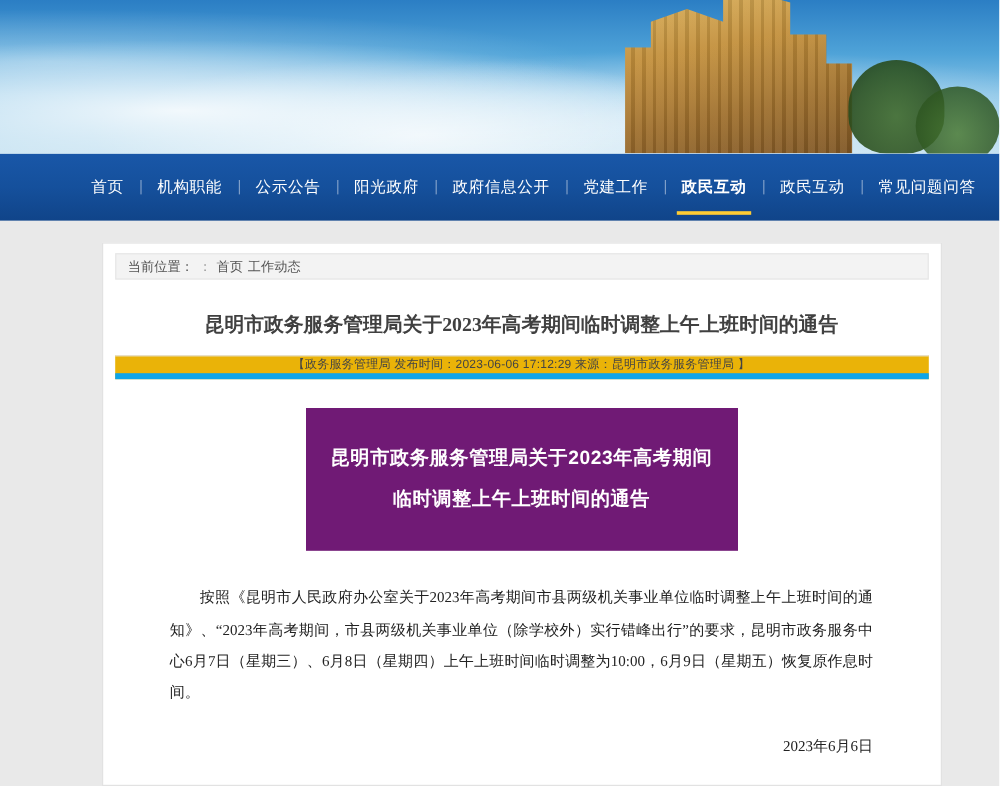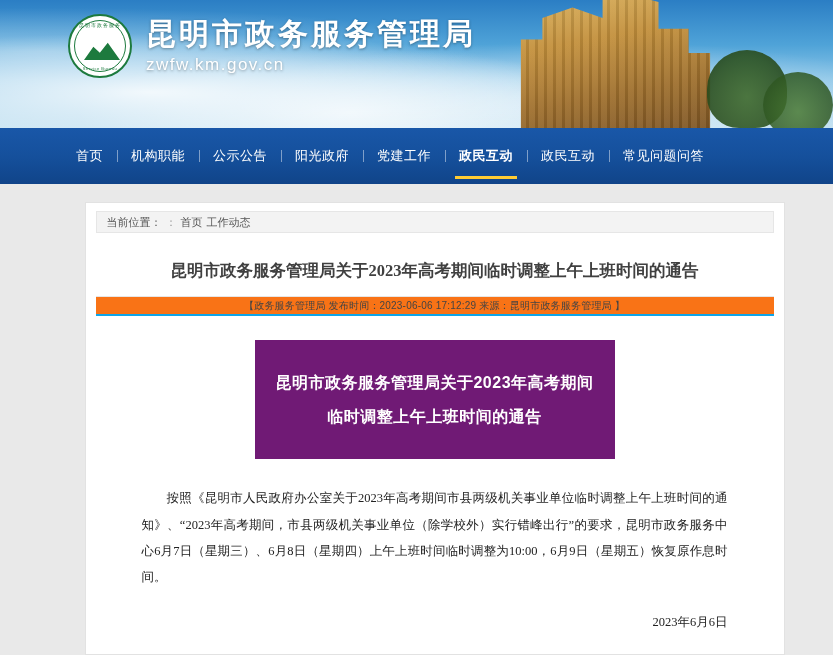--- a/index.html
+++ b/index.html
@@ -205,23 +205,23 @@
     margin: 26px 36px 0 36px;
     text-align: center;
     color: #404040;
     font-size: 16.5px;
     font-weight: bold;
     font-family: "Liberation Serif", serif;
     line-height: 1.4;
   }
   .meta-bar {
     margin: 14px 10px 0 10px;
-    background: #f97316;
+    background: #eab308;
     border-top: 1px solid #e6e6e6;
-    border-bottom: 2px solid #0ea5e9;
+    border-bottom: 5px solid #0ea5e9;
     height: 20px;
     display: flex;
     align-items: center;
     justify-content: center;
     font-size: 10px;
     color: #444;
     letter-spacing: 0.2px;
   }
 
   .blue-banner {
@@ -261,39 +261,28 @@
 
 <div id="page">
 
   <div class="banner">
     <div class="clouds"></div>
     <div class="building"></div>
     <div class="building-shade"></div>
     <div class="tree"></div>
     <div class="tree2"></div>
 
-    <div class="logo-wrap">
-      <div class="seal">
-        <div class="ring"></div>
-        <div class="txt-top">昆明市政务服务</div>
-        <div class="mountain"></div>
-        <div class="txt-bot">Service Bureau</div>
-      </div>
-      <div>
-        <div class="site-title">昆明市政务服务管理局</div>
-        <div class="site-url">zwfw.km.gov.cn</div>
-      </div>
-    </div>
   </div>
 
   <div class="navbar">
     <div class="nav-item">首页</div>
     <div class="nav-item">机构职能</div>
     <div class="nav-item">公示公告</div>
     <div class="nav-item">阳光政府</div>
+    <div class="nav-item">政府信息公开</div>
     <div class="nav-item">党建工作</div>
     <div class="nav-item active">政民互动</div>
     <div class="nav-item">政民互动</div>
     <div class="nav-item">常见问题问答</div>
   </div>
 
   <div class="body-area">
     <div class="content-card">
 
       <div class="crumb-bar">

